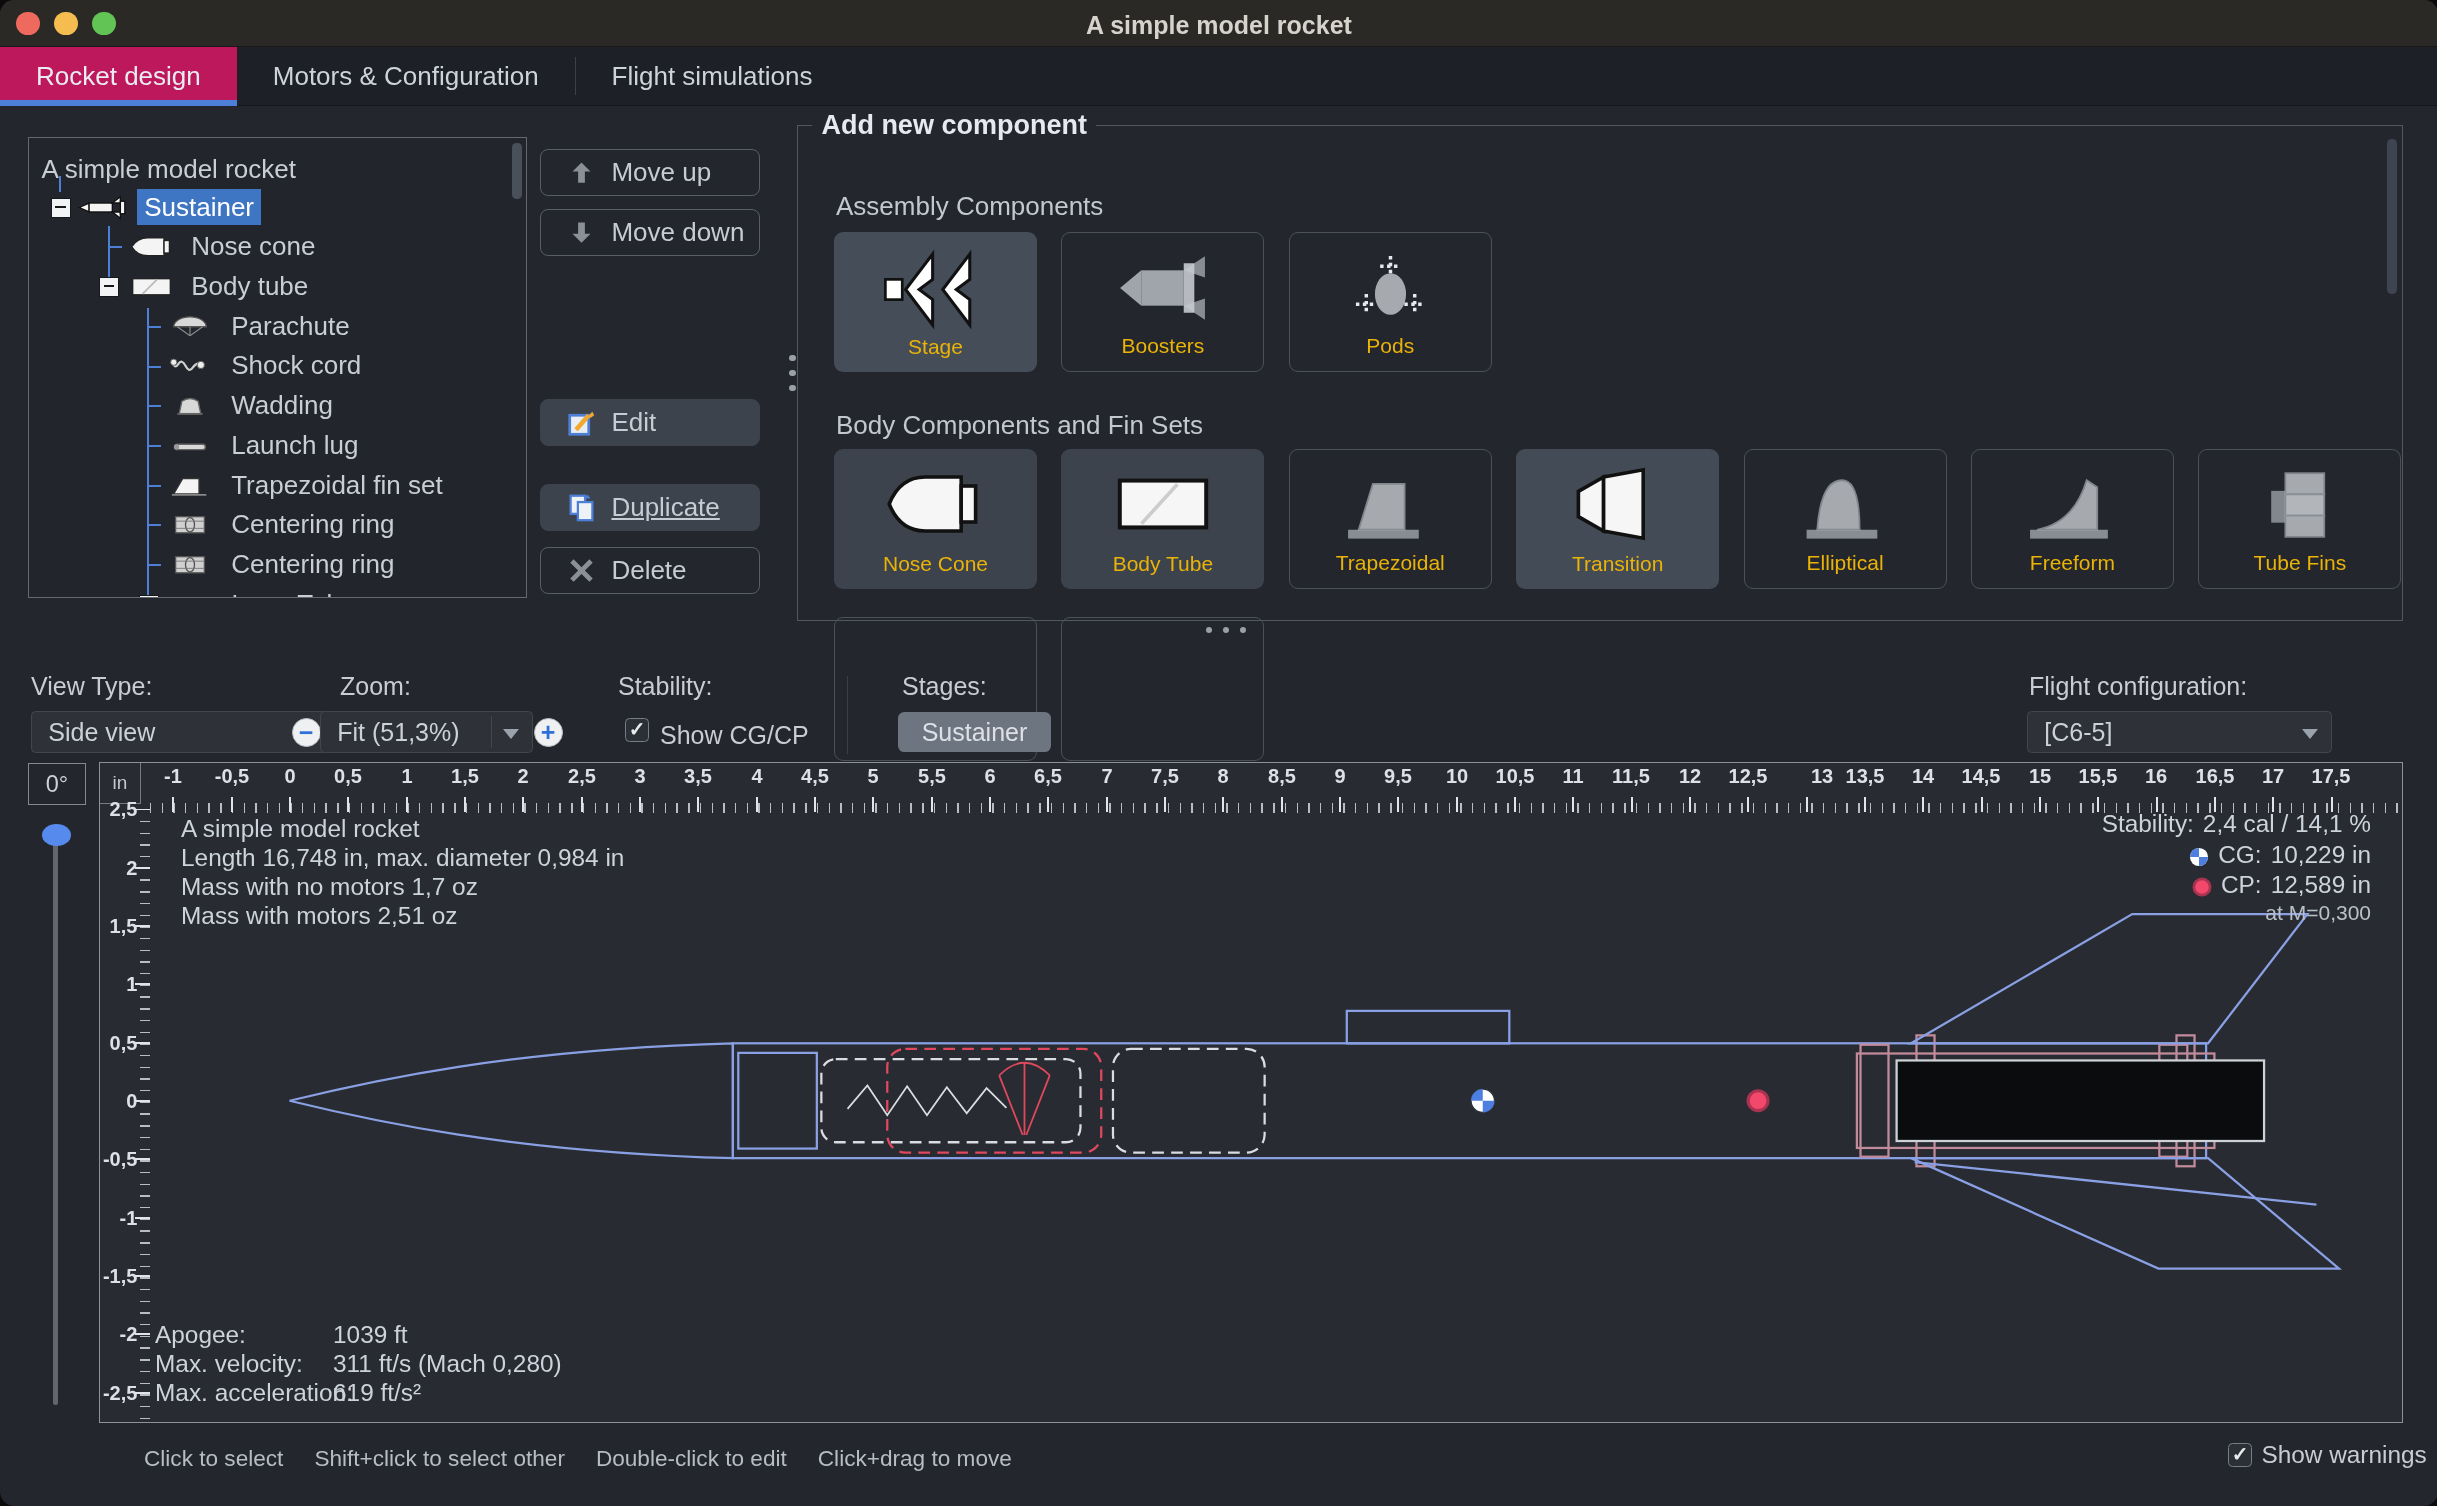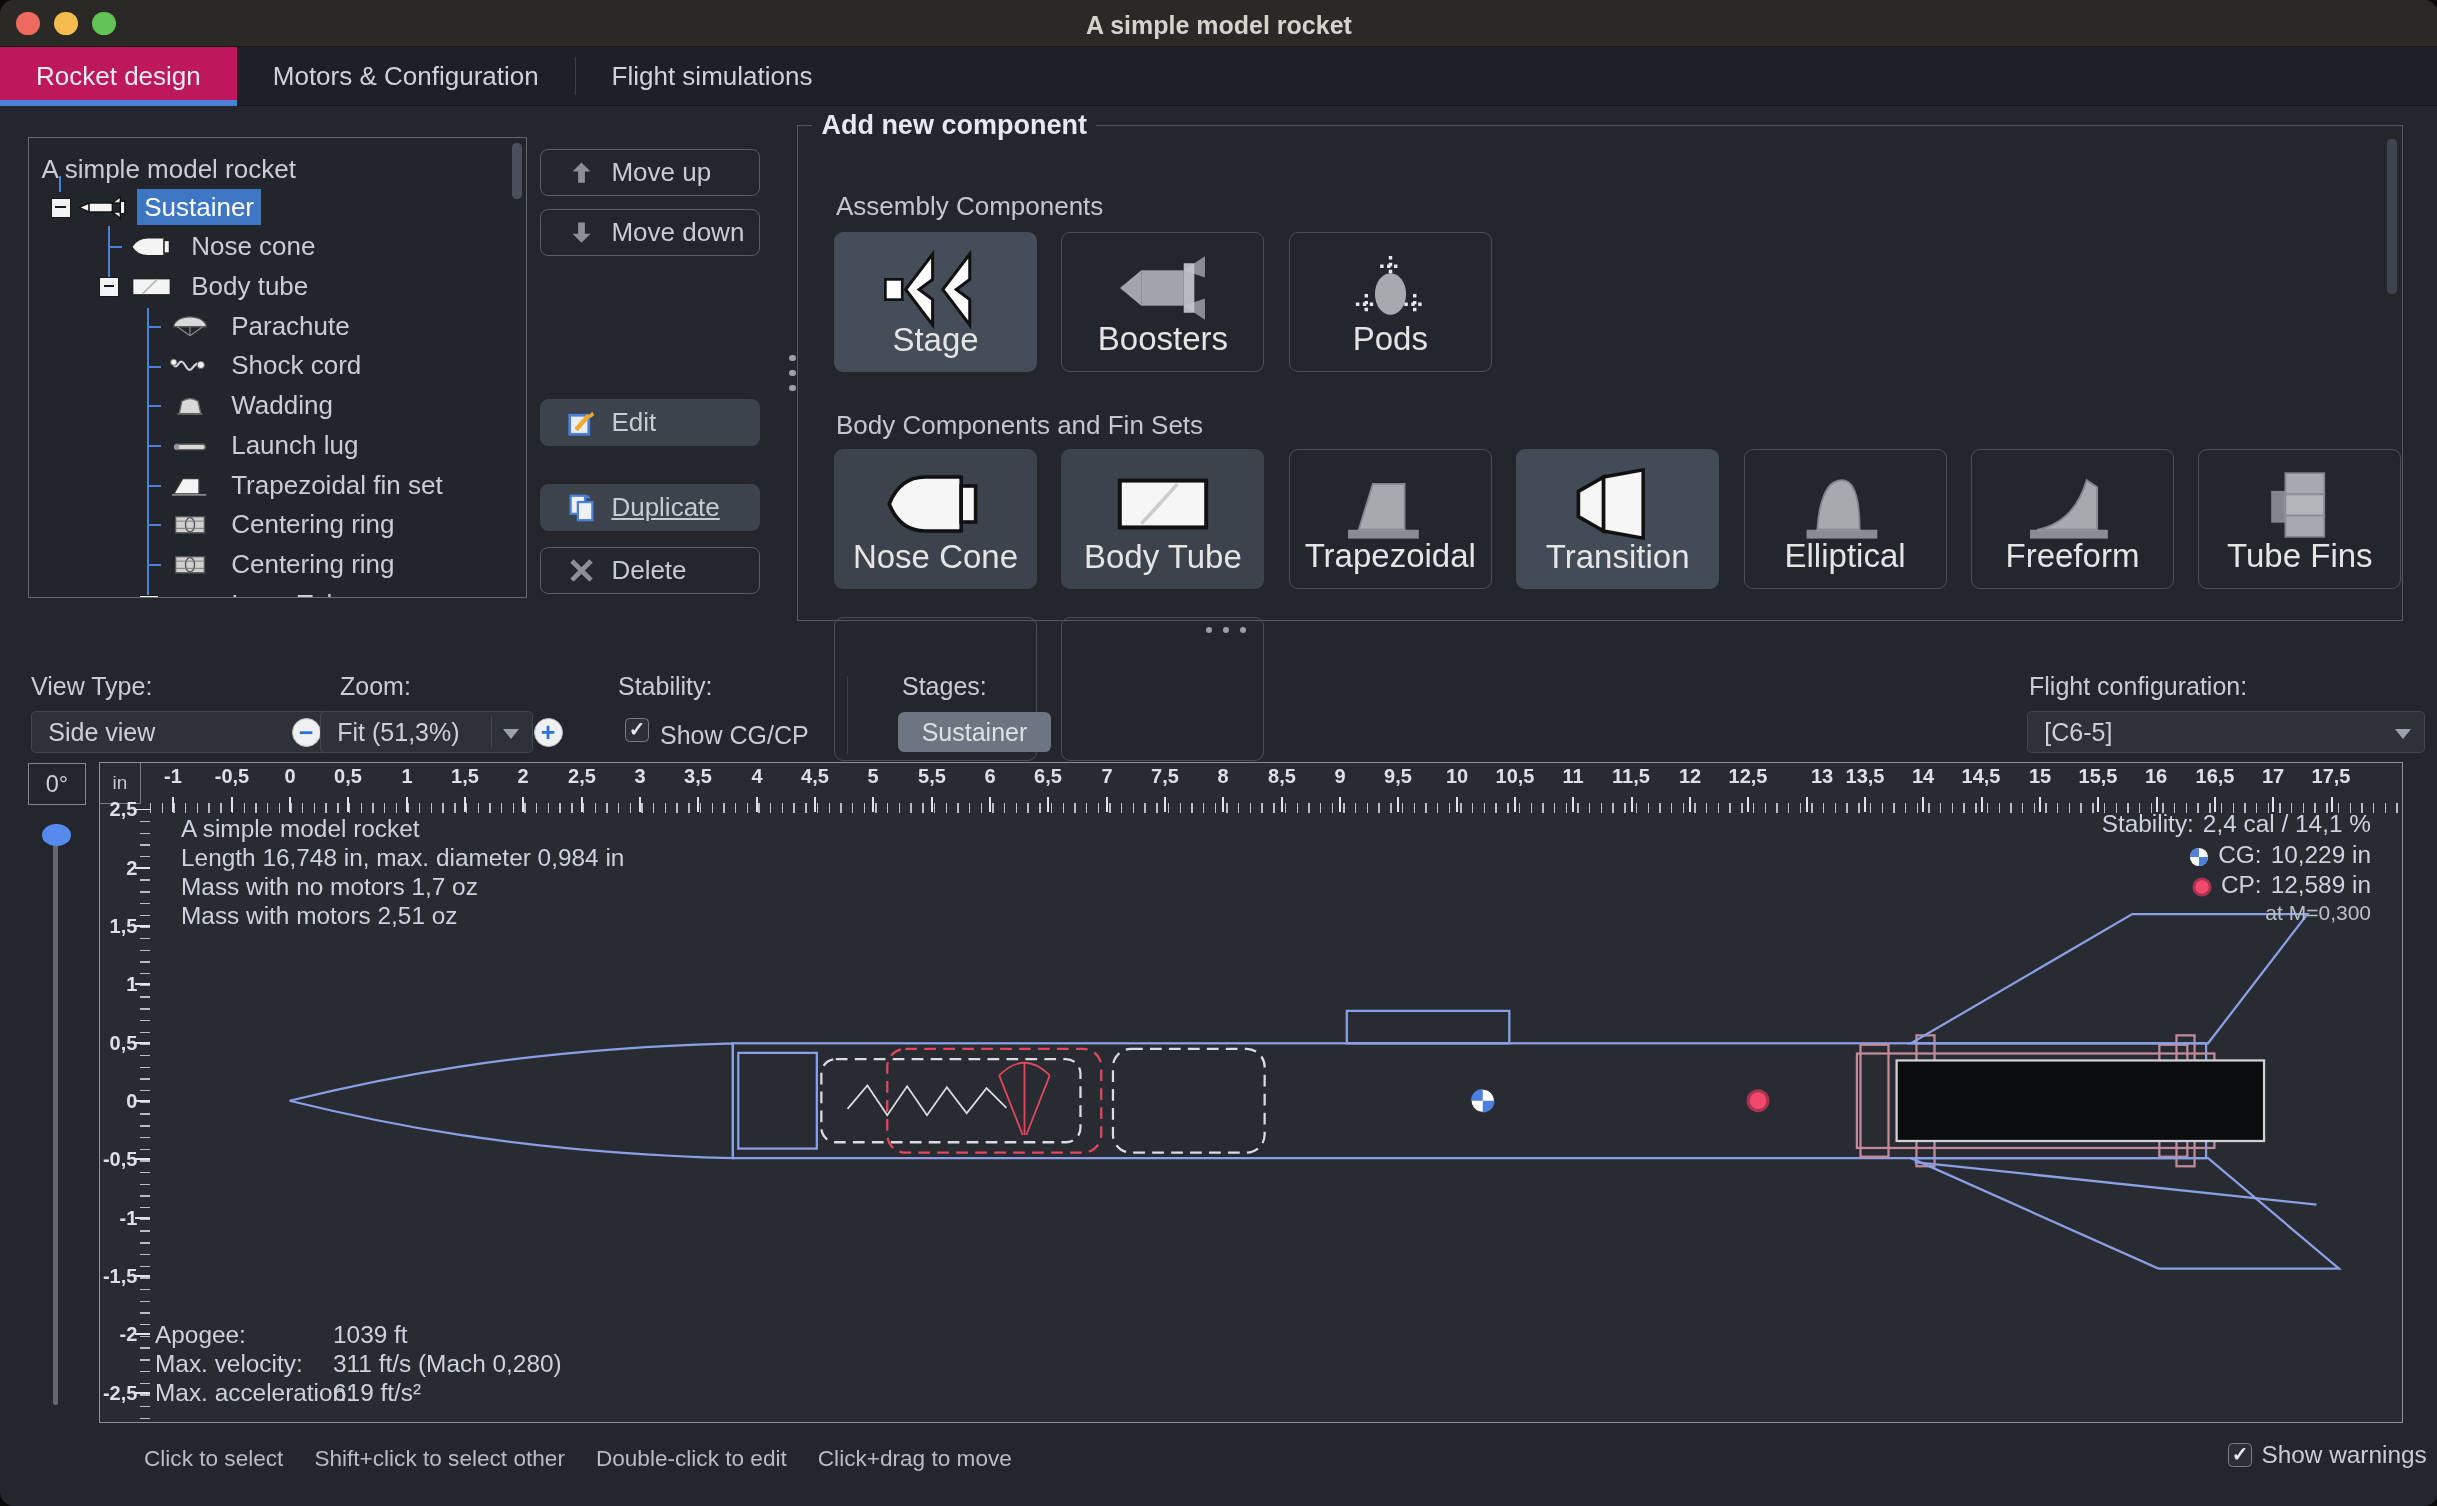--- a/index.html
+++ b/index.html
@@ -43,21 +43,21 @@
   .v-dots i,.h-dots i{width:6.3px;height:6.3px;border-radius:50%;background:#9aa0a8;display:block;}
   .h-dots{position:absolute;left:1206px;top:627px;width:40px;display:flex;justify-content:space-between;}
 
   
   .add-panel{position:absolute;left:797px;top:125px;width:1606px;height:496px;border:1.8px solid #54585e;background:#23262c;}
   .add-title{position:absolute;left:14.4px;top:-16.3px;background:#23262c;padding:0 9px;font-size:27px;font-weight:700;color:#e6e9ed;white-space:nowrap;}
   .sect-head{position:absolute;left:38px;font-size:26px;color:#c3c8cf;white-space:nowrap;}
   .card-row{position:absolute;left:36px;display:flex;gap:24.4px;}
   .card{width:203px;height:140px;border-radius:9px;display:flex;flex-direction:column;align-items:center;justify-content:flex-end;padding-bottom:12.6px;position:relative;}
   .card .cicon{position:absolute;top:16.3px;left:0;right:0;display:flex;justify-content:center;}
-  .card .clabel{font-size:33px;color:#e5e5e5;}
+  .card .clabel{font-size:21px;color:#eab308;}
   .card.outline{border:1.8px solid #4b515a;background:transparent;}
   .card.filled{background:#3c434d;}
   .card.selected{background:#454d58;}
   .card.hover{background:#434b56;}
   .add-scroll{position:absolute;right:5.4px;top:12.6px;width:10px;height:155px;border-radius:4.5px;background:#3f4550;}
 
   
   .ctl-label{position:absolute;font-size:25px;color:#c9cdd3;white-space:nowrap;}
   .dropdown{position:absolute;height:42px;background:#2e3238;border:0.9px solid #42474f;border-radius:4.5px;display:flex;align-items:center;padding:0 16.3px;font-size:25px;color:#ccd1d8;}
   .dd-arrow{position:absolute;right:12.6px;top:17px;width:0;height:0;border-left:8.1px solid transparent;border-right:8.1px solid transparent;border-top:10px solid #9ba2ac;}
@@ -441,21 +441,21 @@
   <div class="ctl-label" style="left:660px;top:721px;">Show CG/CP</div>
 
   <div class="ctl-sep" style="left:847px;top:676px;height:78px;"></div>
 
   <div class="ctl-label" style="left:902px;top:672px;">Stages:</div>
   <div class="toggle-btn" style="left:898px;top:712px;width:153px;">
       <span>Sustainer</span>
     </div>
 
   <div class="ctl-label" style="left:2029px;top:672px;">Flight configuration:</div>
-  <div class="dropdown" style="left:2027px;top:711px;width:398px;">
+  <div class="dropdown" style="left:2027px;top:711px;width:305px;">
     <span>[C6-5]</span>
     <span class="dd-arrow"></span>
   </div>
 
   <div class="rot-box">0°</div>
   <div class="rot-track"></div>
   <div class="rot-knob"></div>
 
   <div class="canvas">
     <svg width="2304" height="661" viewBox="0 0 2552 732" style="position:absolute;left:0;top:0;">

